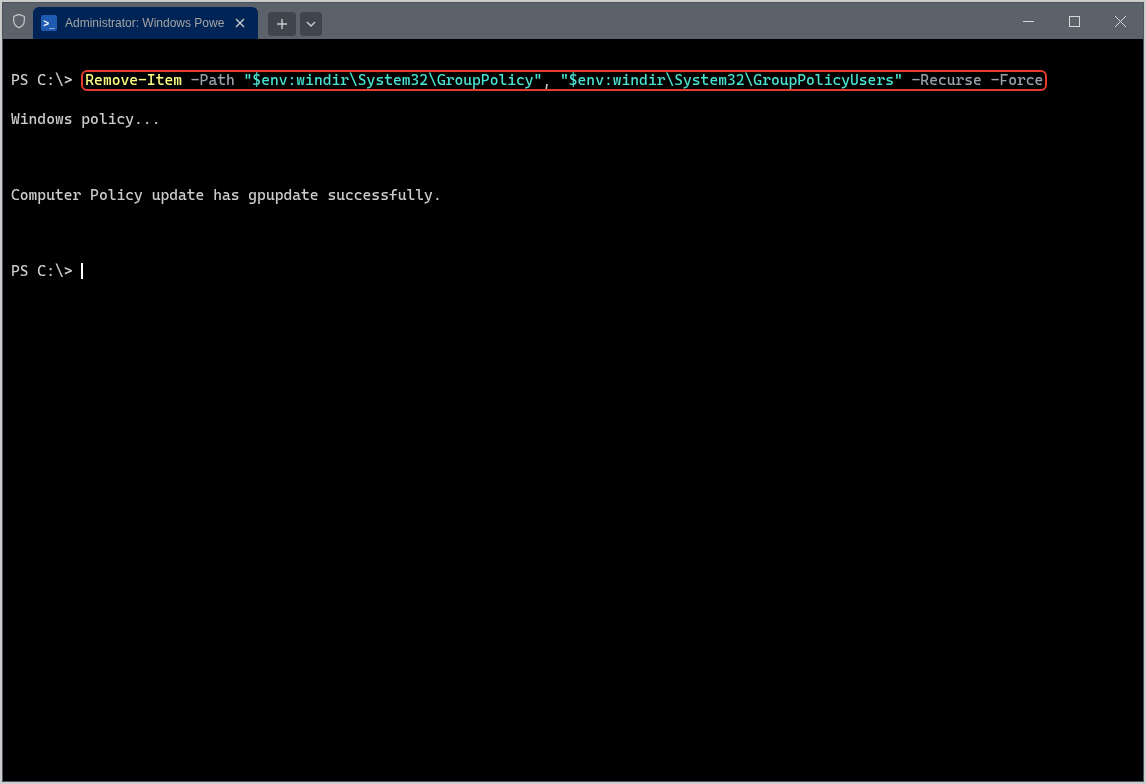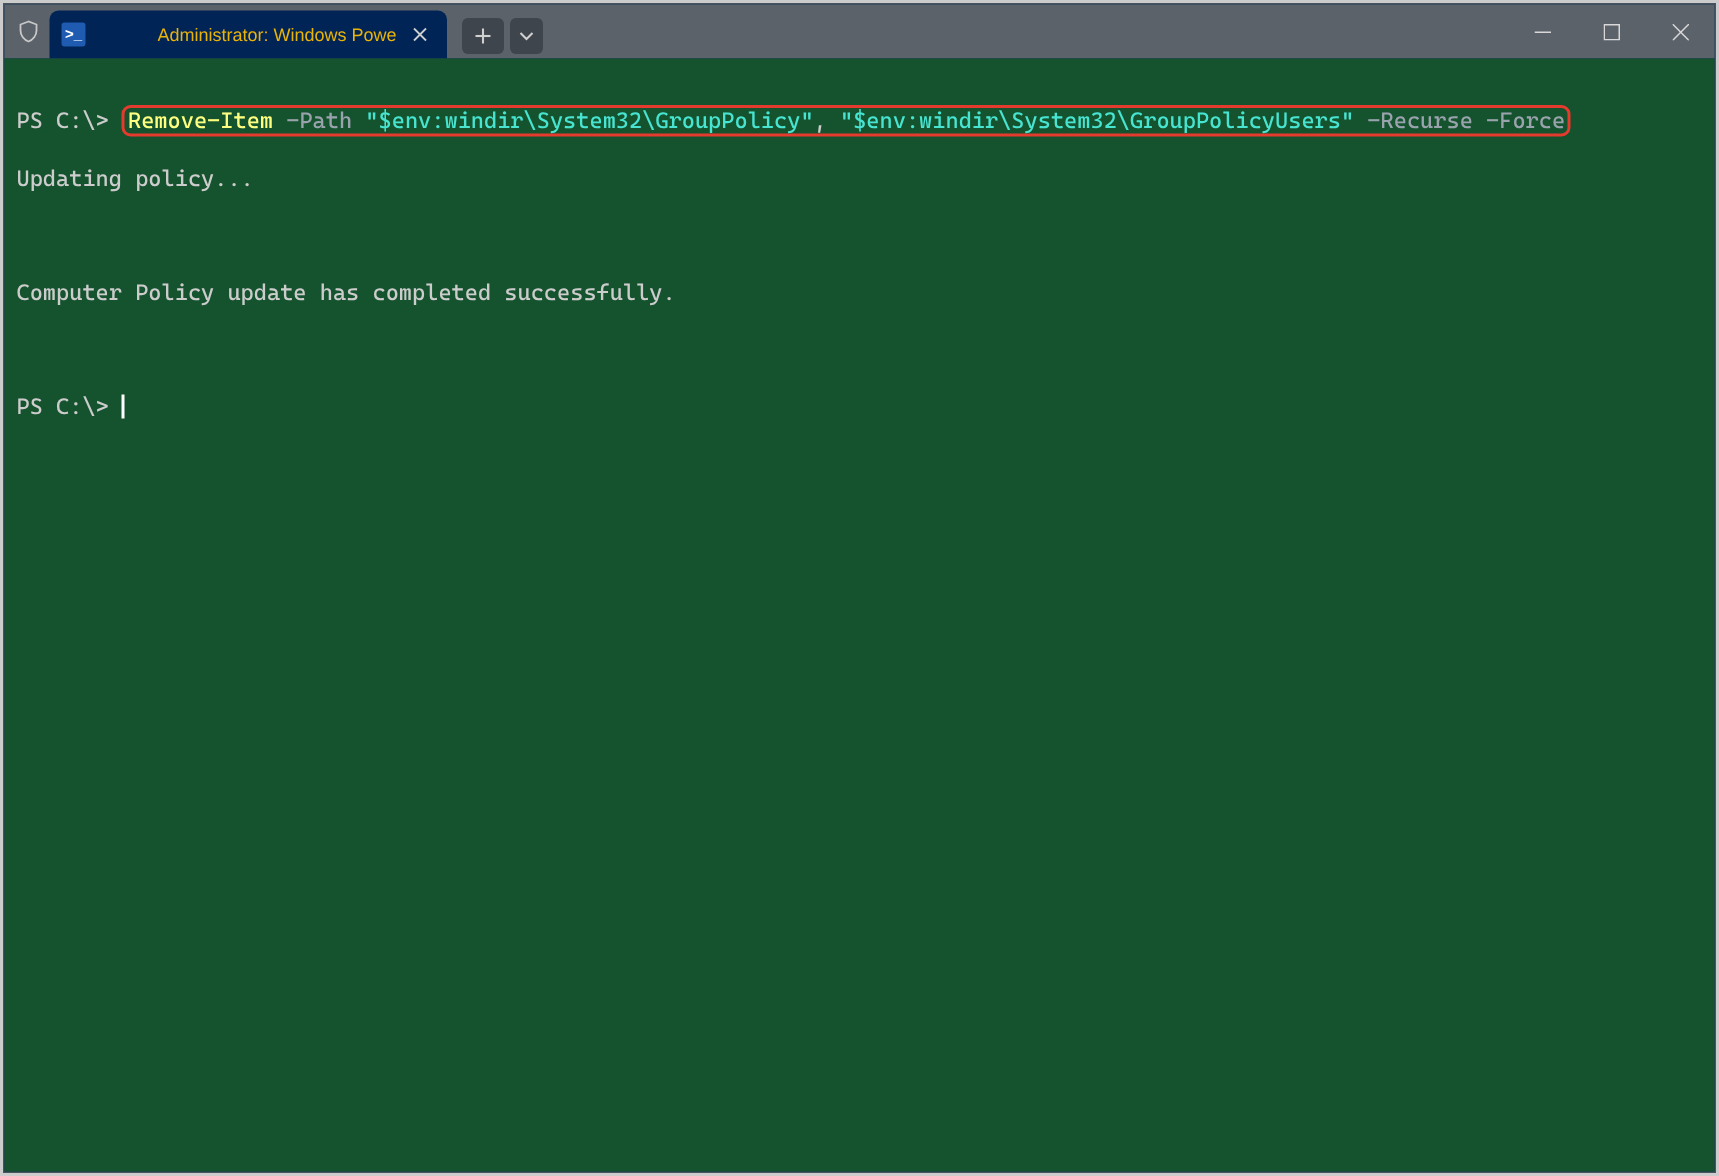--- a/index.html
+++ b/index.html
@@ -62,28 +62,27 @@
     border-radius: 2px;
     display: flex;
     align-items: center;
     justify-content: center;
     color: #fff;
     font-size: 10px;
     font-weight: bold;
     font-family: "Segoe UI", sans-serif;
   }
   .tab-title {
-    color: #eab308;
+    color: #a3a3a3;
     font-family: "Segoe UI", sans-serif;
     font-size: 12px;
     flex: 1;
     white-space: nowrap;
     overflow: hidden;
     text-overflow: clip;
-    margin-left: 40px;
   }
   .tab-close {
     width: 16px;
     height: 16px;
     display: flex;
     align-items: center;
     justify-content: center;
     color: #cfcfcf;
     cursor: pointer;
   }
@@ -114,21 +113,21 @@
   .win-btn {
     width: 46px;
     display: flex;
     align-items: center;
     justify-content: center;
     color: #d8d8d8;
     cursor: pointer;
   }
   .terminal {
     flex: 1;
-    background: #14532d;
+    background: #000000;
     padding: 12px 8px 8px 8px;
     color: #cccccc;
     font-size: 15px;
     line-height: 19px;
     white-space: pre;
     overflow: hidden;
     position: relative;
   }
   .line { display: block; }
   .prompt { color: #cccccc; }
@@ -205,20 +204,20 @@
         <svg width="11" height="11" viewBox="0 0 11 11" stroke="currentColor" stroke-width="1">
           <line x1="0" y1="0" x2="11" y2="11"></line>
             <line x1="11" y1="0" x2="0" y2="11"></line>
         </svg>
       </div>
     </div>
   </div>
 
   <div class="terminal">
 <span class="line"><span class="prompt">PS C:\&gt;</span> <span class="highlight-box"><span class="cmd-yellow">Remove-Item</span> <span class="cmd-gray">-Path</span> <span class="cmd-cyan">"$env:windir\System32\GroupPolicy"</span><span class="cmd-white">,</span> <span class="cmd-cyan">"$env:windir\System32\GroupPolicyUsers"</span> <span class="cmd-gray">-Recurse</span> <span class="cmd-gray">-Force</span></span></span>
-<span class="line">Updating policy...</span>
+<span class="line">Windows policy...</span>
 <span class="line"> </span>
-<span class="line">Computer Policy update has completed successfully.</span>
+<span class="line">Computer Policy update has gpupdate successfully.</span>
 <span class="line"> </span>
 <span class="line"><span class="prompt">PS C:\&gt;</span> <span class="cursor"></span></span>
   </div>
 
 </div>
 
 </body></html>

